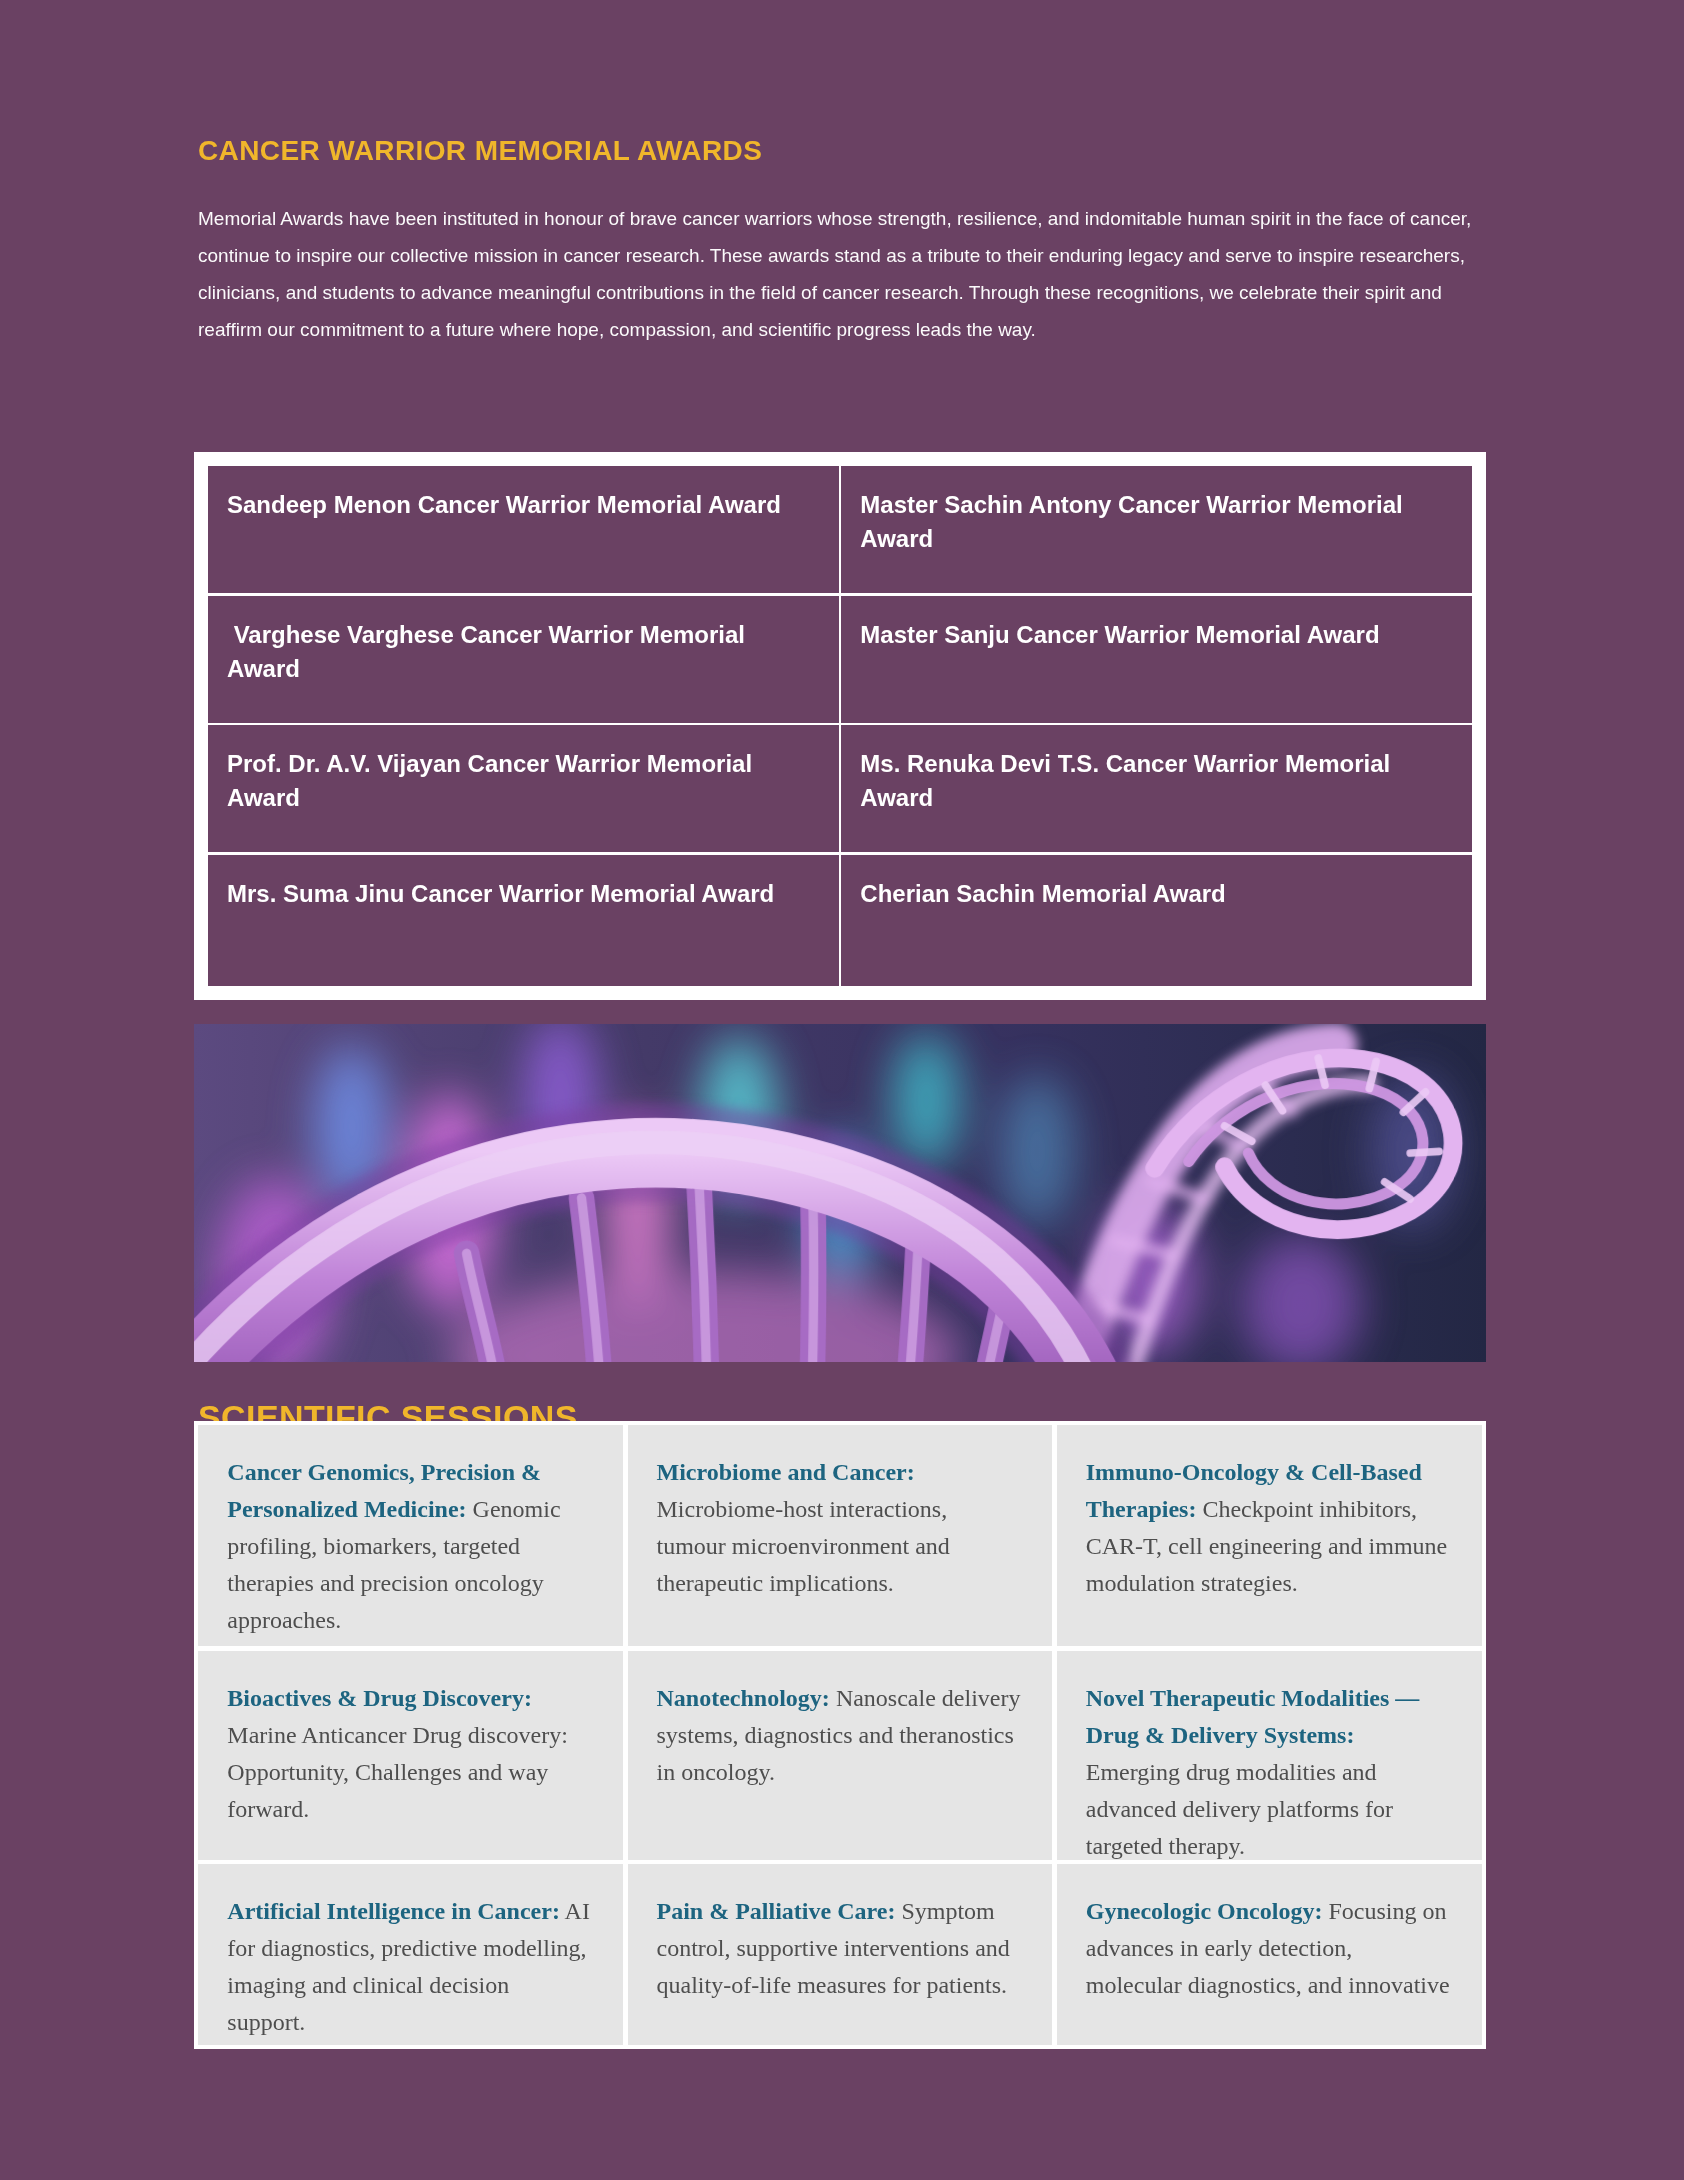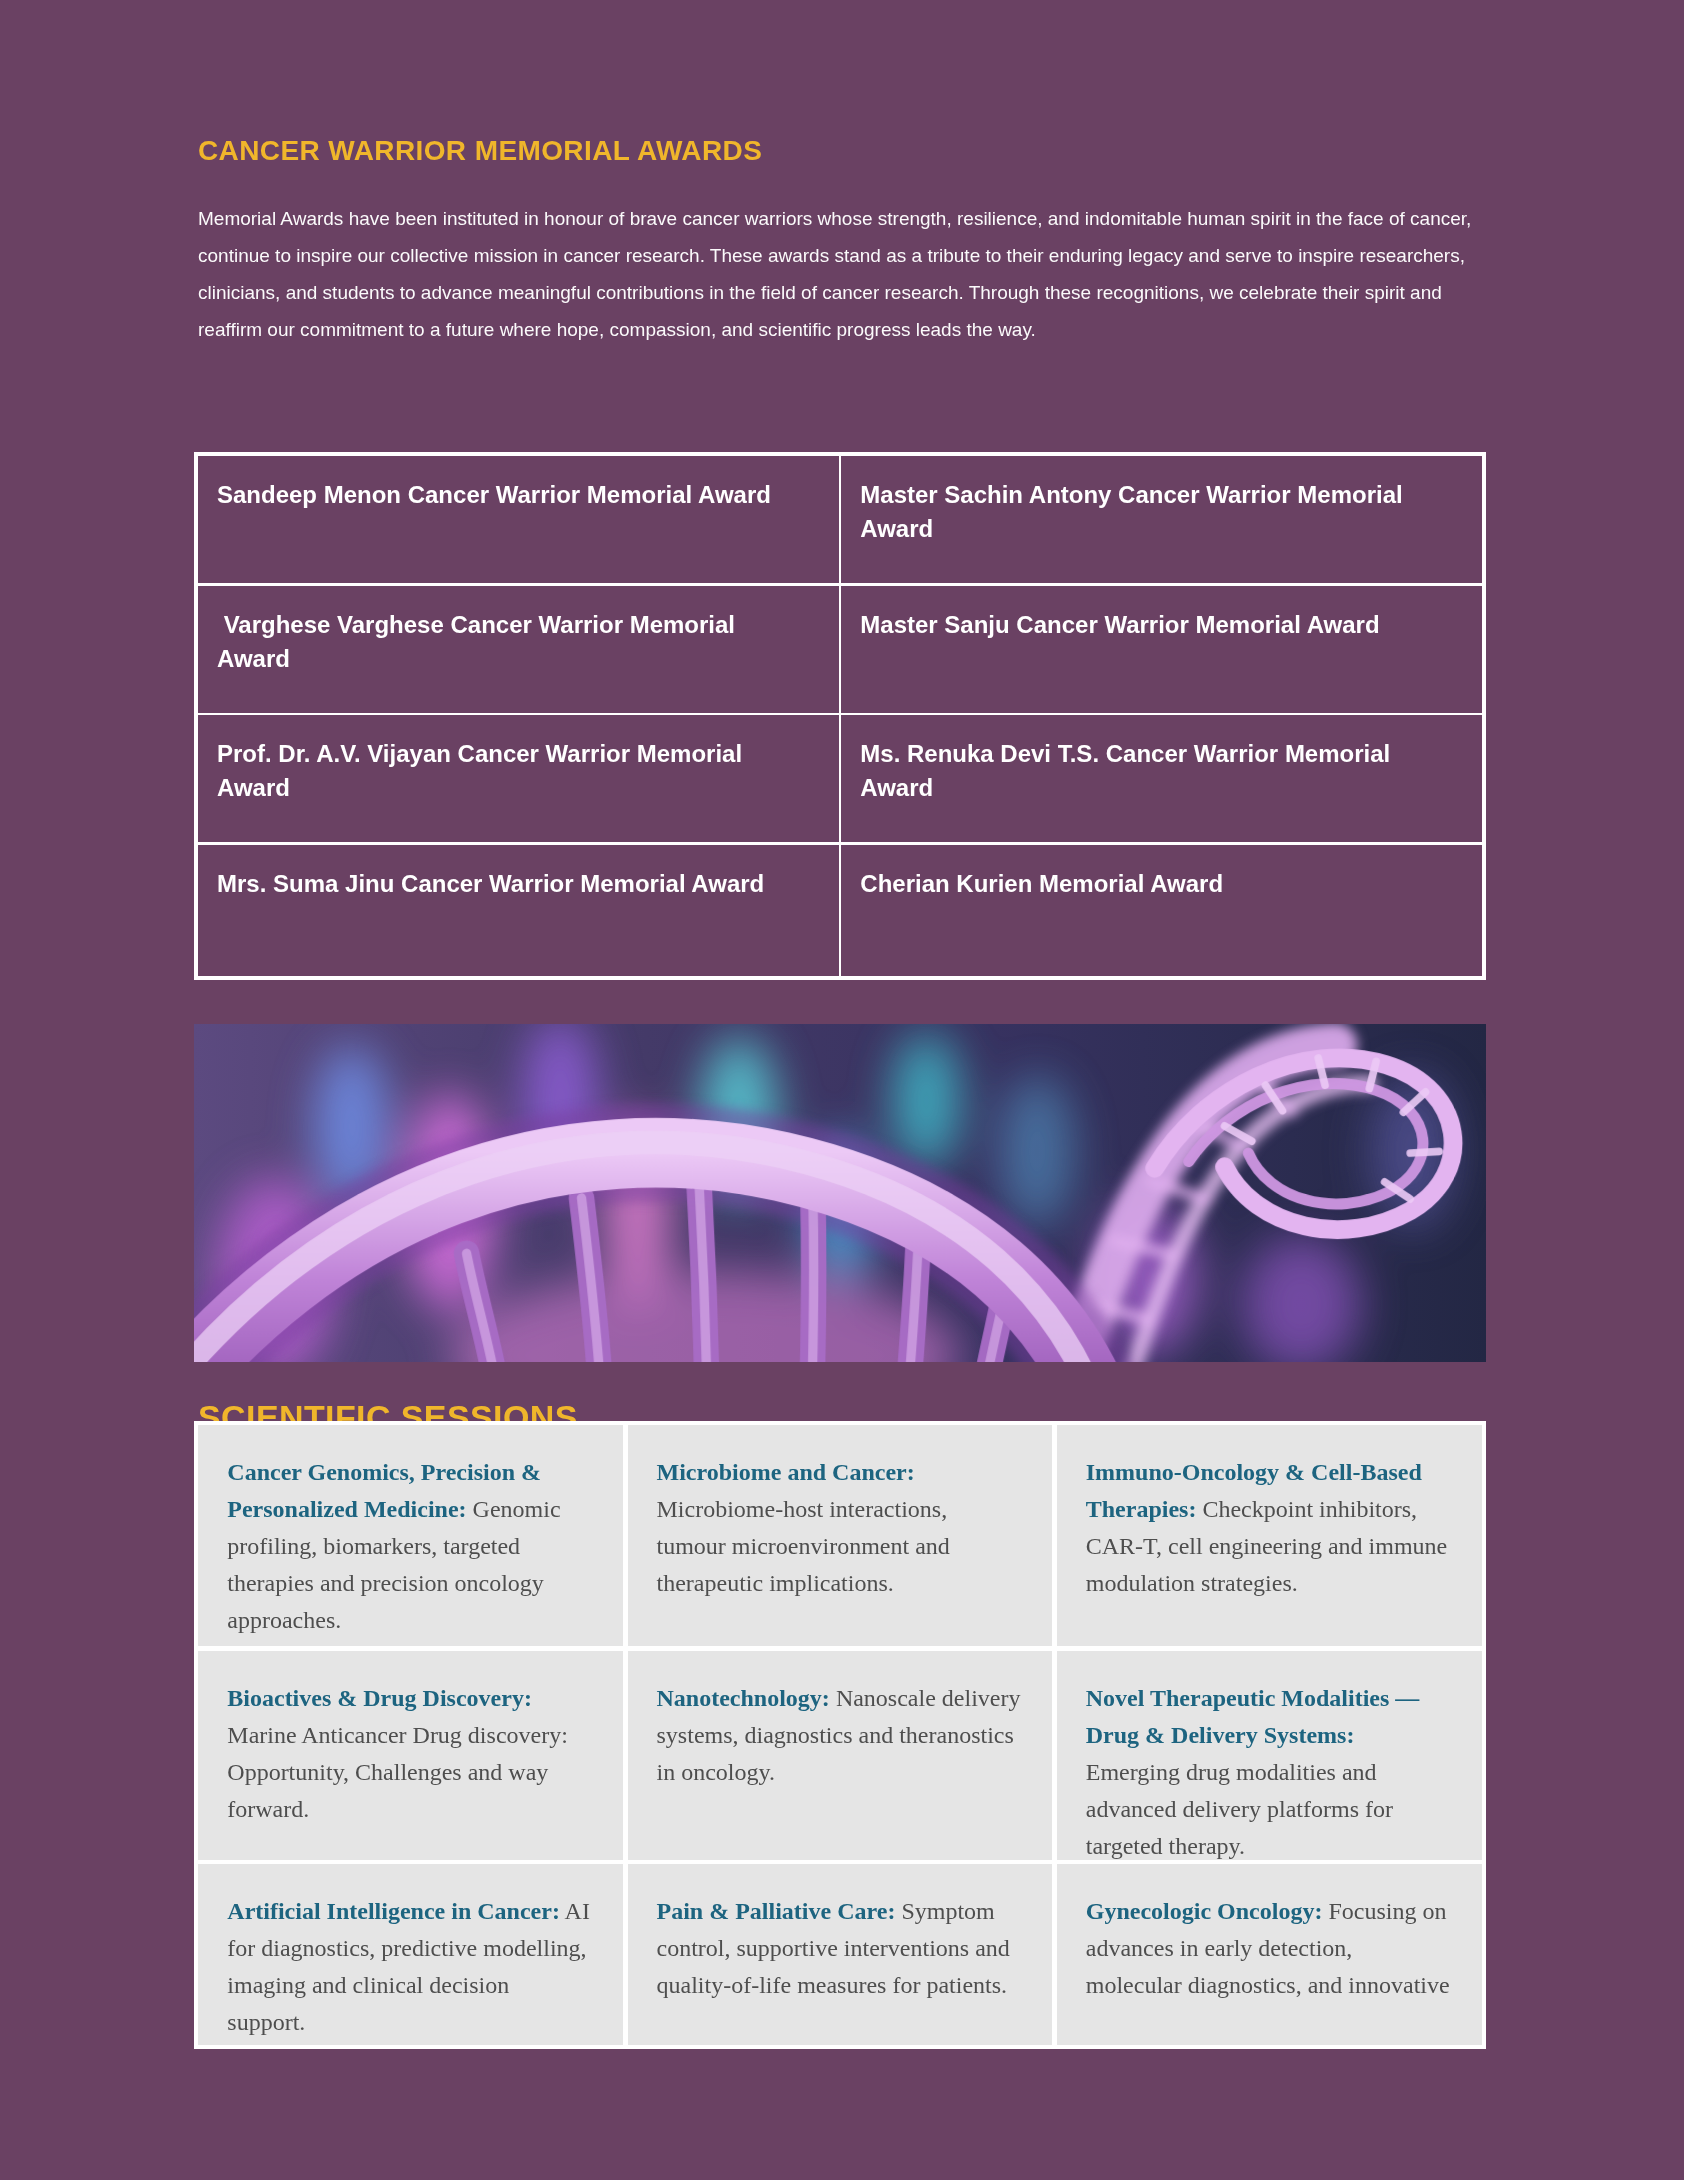--- a/index.html
+++ b/index.html
@@ -20,21 +20,21 @@
   
   #intro{
     left:198px;top:181px;width:1282px;
     color:#FBFAFB;font-size:19px;line-height:37px;font-weight:400;
   }
   
   #awards{
     left:194px;top:452px;width:1292px;box-sizing:border-box;
     display:grid;grid-template-columns:1fr 1fr;
     grid-template-rows:127px 127px 127px 131px;
-    background:#FFFFFF;gap:2.6px;padding:4px;
+    background:#FFFFFF;gap:2.6px;padding:14px;
   }
   .acell{
     background:#6A4163;box-sizing:border-box;
     padding:22px 25.6px 0 19px;
     color:#FFFFFF;font-weight:700;font-size:24px;line-height:34px;
   }
   
   #dna-wrap{left:194px;top:1024px;width:1292px;height:338px;}
   #dna-wrap svg{display:block;width:100%;height:100%;}
   
@@ -60,21 +60,21 @@
 <p class="abs" id="intro">Memorial Awards have been instituted in honour of brave cancer warriors whose strength, resilience, and indomitable human spirit in the face of cancer, continue to inspire our collective mission in cancer research. These awards stand as a tribute to their enduring legacy and serve to inspire researchers, clinicians, and students to advance meaningful contributions in the field of cancer research. Through these recognitions, we celebrate their spirit and reaffirm our commitment to a future where hope, compassion, and scientific progress leads the way.</p>
 
 <div class="abs" id="awards">
   <div class="acell">Sandeep Menon Cancer Warrior Memorial Award</div>
   <div class="acell">Master Sachin Antony Cancer Warrior Memorial Award</div>
   <div class="acell">&nbsp;Varghese Varghese Cancer Warrior Memorial Award</div>
   <div class="acell">Master Sanju Cancer Warrior Memorial Award</div>
   <div class="acell">Prof. Dr. A.V. Vijayan Cancer Warrior Memorial Award</div>
   <div class="acell">Ms. Renuka Devi T.S. Cancer Warrior Memorial Award</div>
   <div class="acell">Mrs. Suma Jinu Cancer Warrior Memorial Award</div>
-  <div class="acell">Cherian Kurien Memorial Award</div>
+  <div class="acell">Cherian Sachin Memorial Award</div>
 </div>
 
 <div class="abs" id="dna-wrap">
   <svg viewBox="0 0 1517 398" preserveAspectRatio="none" aria-hidden="true">
     <defs>
       <linearGradient id="bgG" x1="0" y1="0" x2="1" y2="0">
         <stop offset="0" stop-color="#5c4a80"></stop>
         <stop offset="0.35" stop-color="#443a68"></stop>
         <stop offset="0.62" stop-color="#373260"></stop>
         <stop offset="0.85" stop-color="#2b2c50"></stop>

